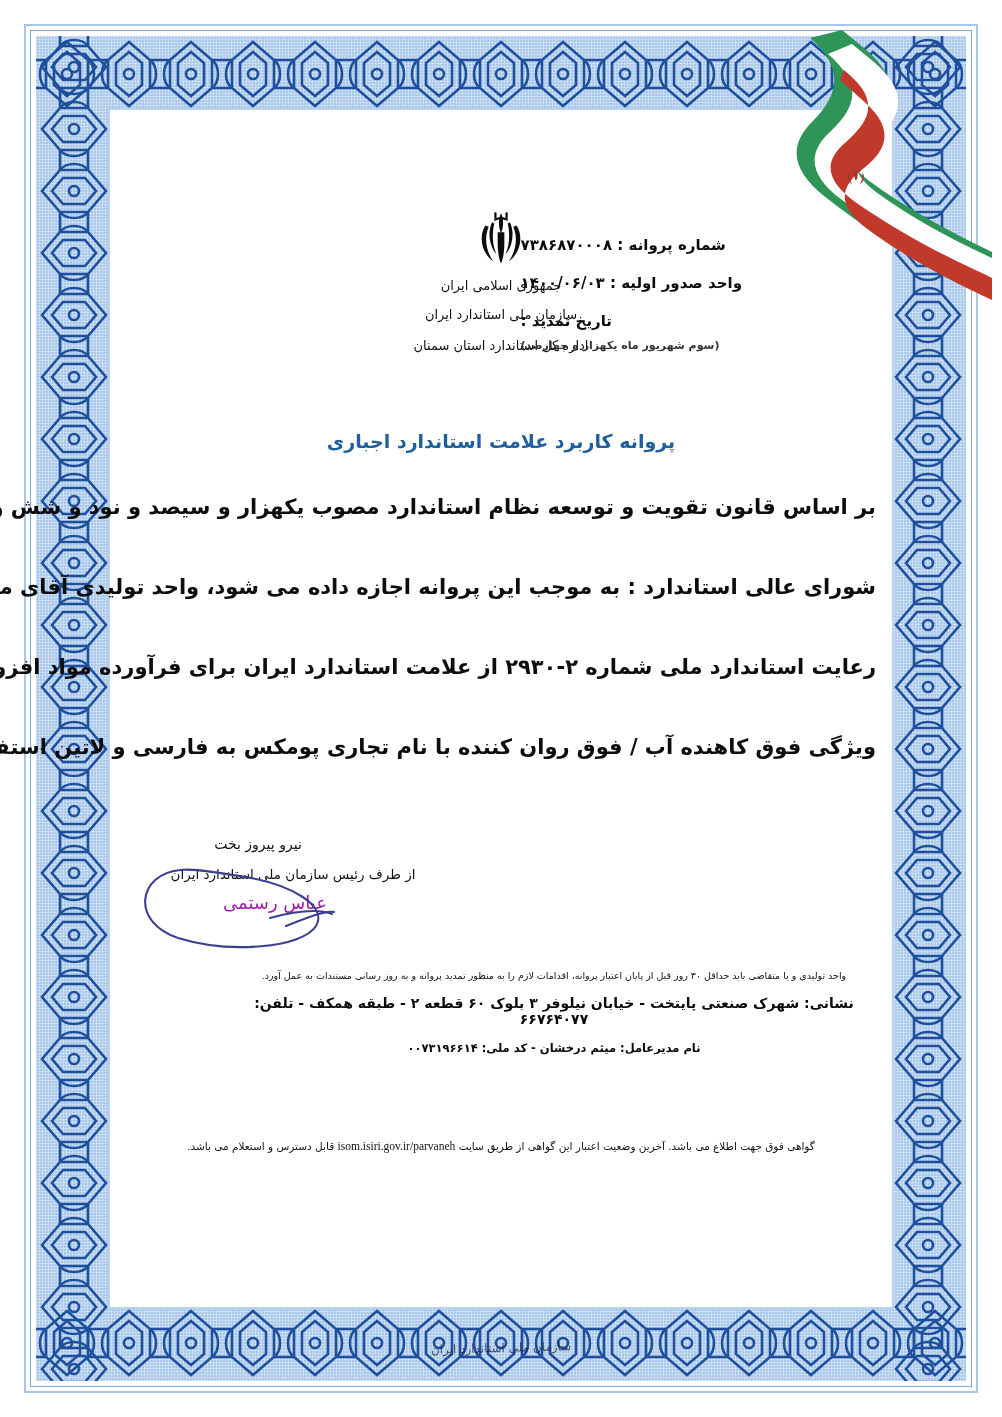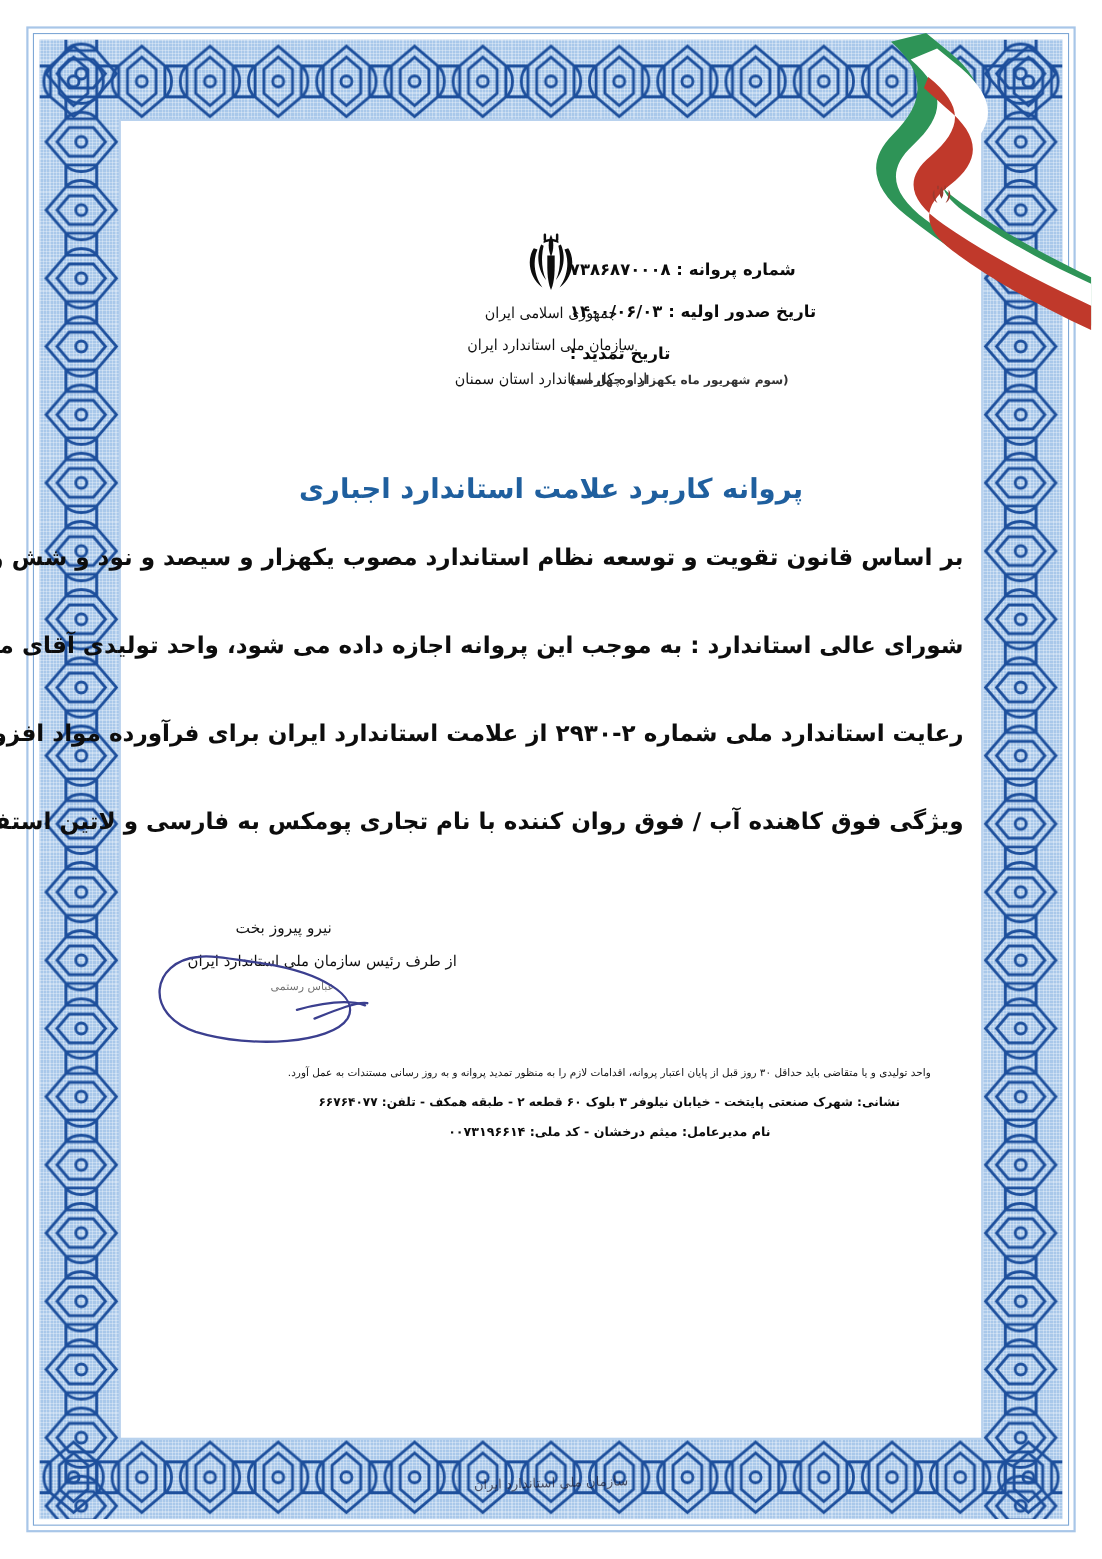--- a/index.html
+++ b/index.html
@@ -141,21 +141,21 @@
     font-weight: bold;
   }
 
   
   .doc-title {
     position: absolute;
     top: 312px;
     left: 0;
     right: 0;
     text-align: center;
-    font-size: 25px;
+    font-size: 19px;
     color: #1f5f9e;
     font-weight: 700;
     letter-spacing: 0.5px;
   }
 
   
   .body-text {
     position: absolute;
     top: 378px;
     left: 8px;
@@ -188,22 +188,22 @@
     color: #111;
     margin-bottom: 6px;
     padding-right: 70px;
   }
   .sig-role {
     font-size: 13.5px;
     color: #111;
     margin: 14px 0 10px 0;
   }
   .sig-name-bottom {
-    font-size: 10px;
-    color: #737373;
+    font-size: 18px;
+    color: #a21caf;
     padding-right: 36px;
   }
   .sig-ink {
     position: absolute;
     left: -8px;
     top: -10px;
     width: 330px;
     height: 130px;
     pointer-events: none;
   }
@@ -225,21 +225,21 @@
     line-height: 1.3;
   }
   .footer-line {
     font-size: 11.5px;
     color: #0b0b0b;
     margin-bottom: 14px;
     text-align: center;
     font-weight: 600;
   }
   .footer-line.postal { margin-right: 120px; }
-  .footer-line.addr { font-size: 11px; }
+  .footer-line.addr { font-size: 14px; }
 
   .verify {
     position: absolute;
     left: 0;
     right: 0;
     top: 1022px;
     text-align: center;
     font-size: 10.5px;
     color: #121212;
     direction: rtl;
@@ -350,21 +350,21 @@
         <div class="org-line l2">سازمان ملی استاندارد ایران</div>
         <div class="org-line l3">اداره کل استاندارد استان سمنان</div>
       </div>
 
       <div class="permit-block">
         <div class="permit-line">
           <span class="lbl">شماره پروانه :</span>
           <span>۷۳۸۶۸۷۰۰۰۸</span>
         </div>
         <div class="permit-line">
-          <span class="lbl">تاریخ صدور اولیه :</span>
+          <span class="lbl">واحد صدور اولیه :</span>
           <span>۱۴۰۰/۰۶/۰۳</span>
         </div>
         <div class="permit-line">
           <span class="lbl">تاریخ تمدید :</span>
           <span></span>
         </div>
         <div class="permit-note">(سوم شهریور ماه یکهزار و چهارصد)</div>
       </div>
     </div>
 
@@ -389,17 +389,22 @@
       <div class="sig-role">از طرف رئیس سازمان ملی استاندارد ایران</div>
       <div class="sig-name-bottom">عباس رستمی</div>
     </div>
 
     <div class="footer">
       <div class="footer-note">واحد تولیدی و یا متقاضی باید حداقل ۳۰ روز قبل از پایان اعتبار پروانه، اقدامات لازم را به منظور تمدید پروانه و به روز رسانی مستندات به عمل آورد.</div>
       <div class="footer-line addr">نشانی: شهرک صنعتی پایتخت - خیابان نیلوفر ۳ بلوک ۶۰ قطعه ۲ - طبقه همکف - تلفن: ۶۶۷۶۴۰۷۷</div>
       <div class="footer-line">نام مدیرعامل: میثم درخشان - کد ملی: ۰۰۷۳۱۹۶۶۱۴</div>
     </div>
 
+    <div class="verify">
+      <span>گواهی فوق جهت اطلاع می باشد. آخرین وضعیت اعتبار این گواهی از طریق سایت</span>
+      <span class="url">isom.isiri.gov.ir/parvaneh</span>
+      <span>قابل دسترس و استعلام می باشد.</span>
+    </div>
 
     <div class="stamp-text">سازمان ملی استاندارد ایران</div>
 
   </div>
 </div>
 
 </body></html>

